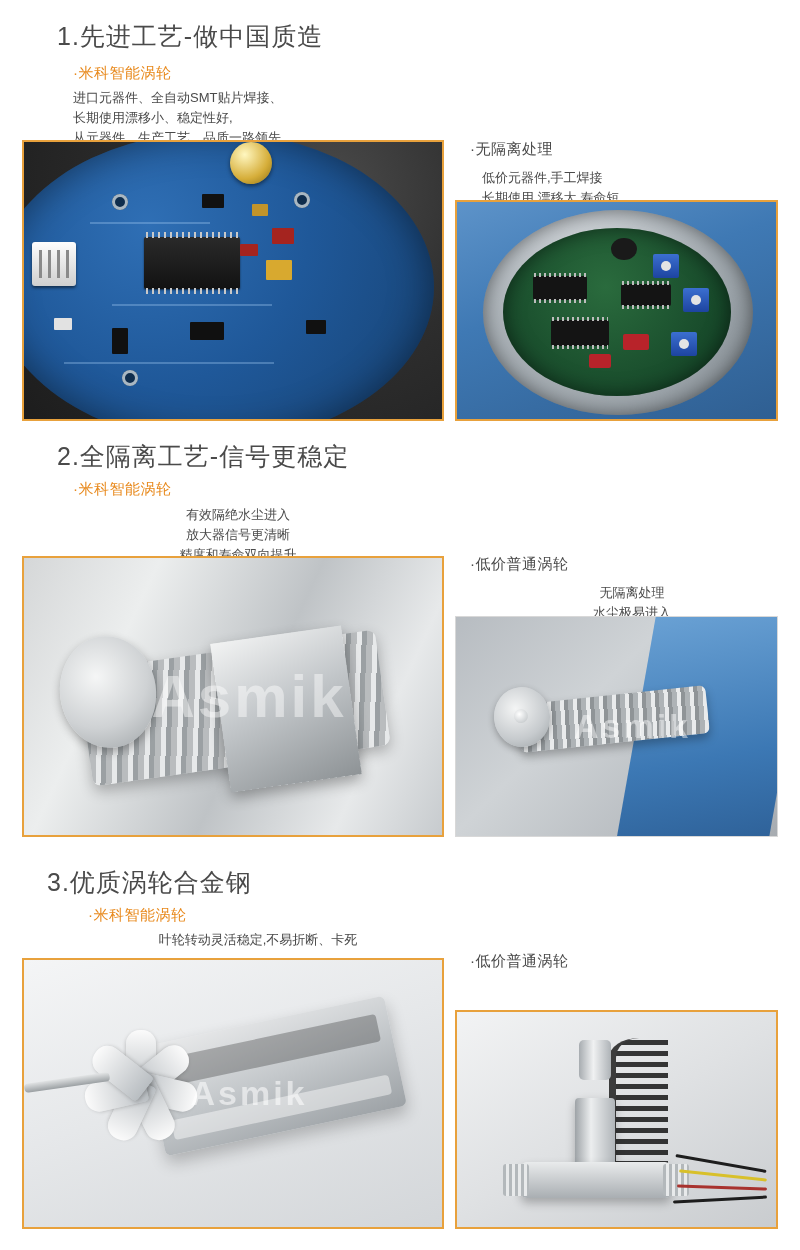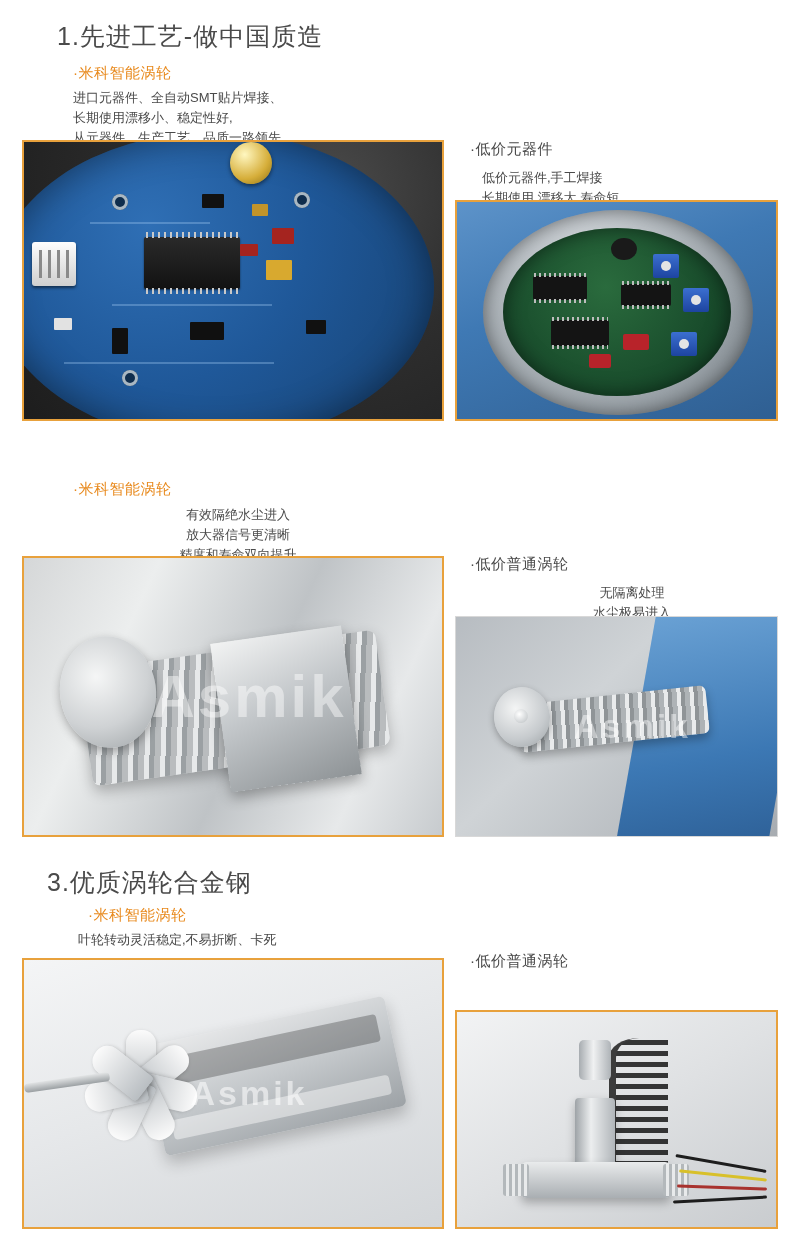--- a/index.html
+++ b/index.html
@@ -416,21 +416,21 @@
 <body>
 
 <div class="page">
 
   <div class="section-title" id="sec1-title">1.先进工艺-做中国质造</div>
   <div class="good-label" id="sec1-good">·米科智能涡轮</div>
   <div class="desc" id="sec1-desc" style="white-space: pre-line;">进口元器件、全自动SMT贴片焊接、
 长期使用漂移小、稳定性好,
 从元器件、生产工艺、品质一路领先</div>
 
-  <div class="bad-label" id="sec1-bad">·低价元器件</div>
+  <div class="bad-label" id="sec1-bad">·无隔离处理</div>
   <div class="desc" id="sec1-bad-desc" style="white-space: pre-line;">低价元器件,手工焊接
 长期使用,漂移大,寿命短</div>
 
   <div class="frame" id="sec1-img-good">
     <div class="pcb-bg"></div>
     <div class="pcb-disc">
       <div class="white-conn"></div>
       <div class="gold-cap"></div>
       <div class="chip big"></div>
       <div class="hole" style="left:300px; top:60px;"></div>
@@ -460,20 +460,21 @@
       <div class="dip" style="left:118px; top:56px; width:50px; height:22px;"></div>
       <div class="blue-pot" style="left:150px; top:26px;"></div>
       <div class="blue-pot" style="left:180px; top:60px;"></div>
       <div class="blue-pot" style="left:168px; top:104px;"></div>
       <div class="red-cap" style="left:120px; top:106px; width:26px;height:16px;"></div>
       <div class="red-cap" style="left:86px; top:126px; width:22px;height:14px;"></div>
       <div class="smd" style="position:absolute;left:108px; top:10px; width:26px;height:22px;background:#1a1a1a;border-radius:50%;"></div>
     </div>
   </div>
 
+  <div class="section-title" id="sec2-title">2.全隔离工艺-信号更稳定</div>
   <div class="good-label" id="sec2-good">·米科智能涡轮</div>
   <div class="desc desc-center" id="sec2-desc" style="white-space: pre-line;">有效隔绝水尘进入
 放大器信号更清晰
 精度和寿命双向提升</div>
 
   <div class="bad-label" id="sec2-bad">·低价普通涡轮</div>
   <div class="desc desc-center" id="sec2-bad-desc" style="white-space: pre-line; text-align: center;">无隔离处理
 水尘极易进入
 精度差寿命短</div>
 
@@ -488,21 +489,21 @@
   <div class="frame-plain" id="sec2-img-bad">
     <div class="sensor-bg"></div>
     <div class="blue-block"></div>
     <div class="probe"></div>
     <div class="probe-tip"></div>
     <div class="watermark small">Asmik</div>
   </div>
 
   <div class="section-title" id="sec3-title">3.优质涡轮合金钢</div>
   <div class="good-label" id="sec3-good">·米科智能涡轮</div>
-  <div class="desc" id="sec3-desc" style="white-space: pre-line; text-align:left;">叶轮转动灵活稳定,不易折断、卡死</div>
+  <div class="desc" id="sec3-desc" style="white-space: pre-line; text-align:center;">叶轮转动灵活稳定,不易折断、卡死</div>
 
   <div class="bad-label" id="sec3-bad">·低价普通涡轮</div>
 
   <div class="frame" id="sec3-img-good">
     <div class="rotor-bg"></div>
     <div class="rotor-cage"></div>
     <div class="impeller">
       <div class="blade" style="transform: rotate(0deg);"></div>
       <div class="blade" style="transform: rotate(51deg);"></div>
       <div class="blade" style="transform: rotate(103deg);"></div>

